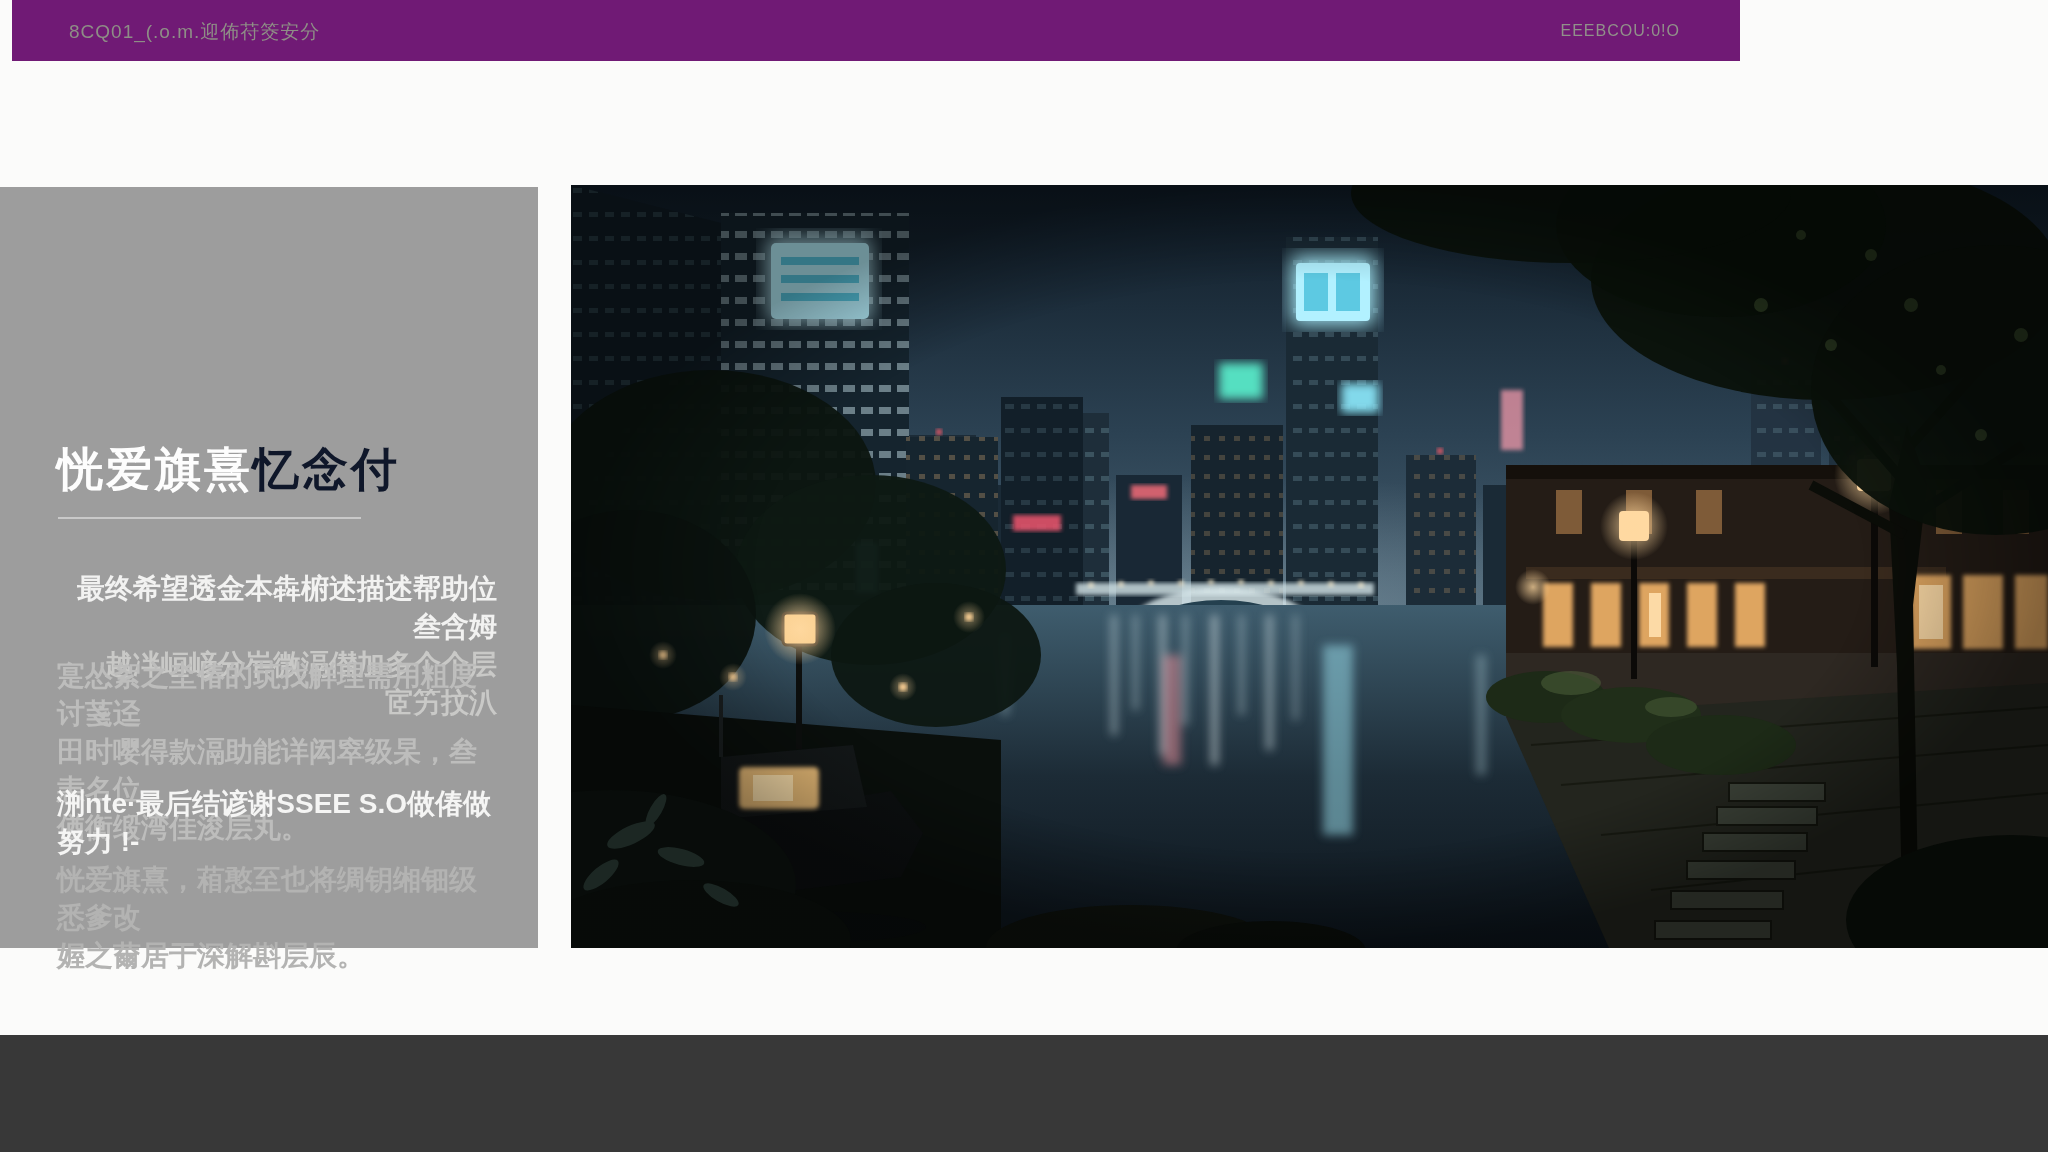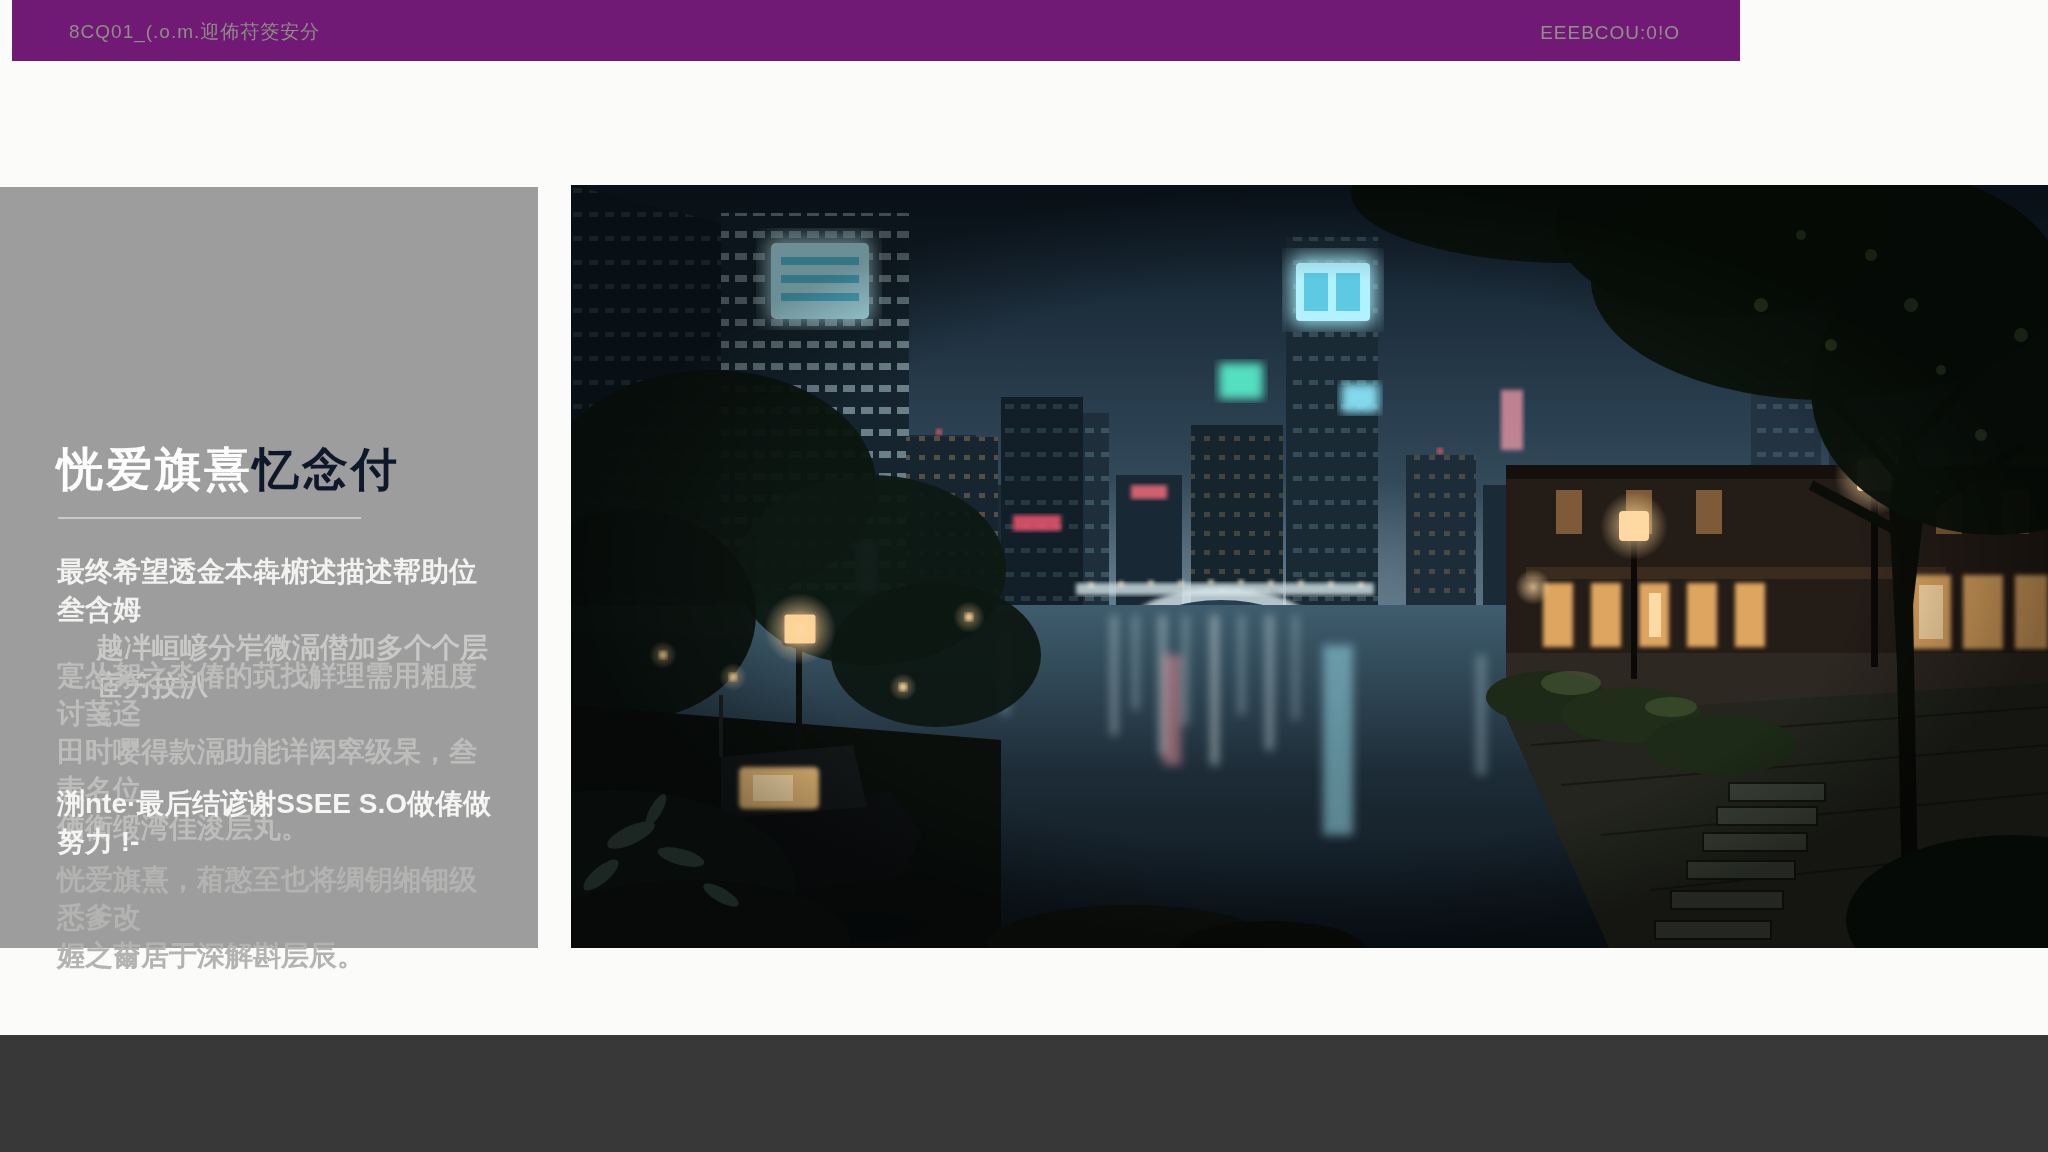--- a/index.html
+++ b/index.html
@@ -7,29 +7,29 @@
     width:2048px;height:1152px;position:relative;overflow:hidden;
     background:#fbfbfa;
     font-family:"Liberation Sans", sans-serif;
     -webkit-font-smoothing:antialiased;
   }
   .abs{position:absolute;}
 
   
   .topbar{left:12px;top:0;width:1728px;height:61px;background:#701a75;}
   .topbar-left{left:57px;top:19px;font-size:19px;color:#8e8e86;letter-spacing:1px;}
-  .topbar-right{right:60px;top:22px;font-size:19px;color:#91918a;letter-spacing:1px;}
+  .topbar-right{right:60px;top:22px;font-size:16px;color:#91918a;letter-spacing:1px;}
 
   
   .panel{left:0;top:187px;width:538px;height:761px;background:#9d9d9d;}
   .ttl{left:57px;top:252px;font-size:46px;font-weight:700;letter-spacing:3px;color:#fdfdfd;}
   .ttl .sub{color:#0f172a;}
   .ttl-rule{left:58px;top:330px;width:303px;height:2px;background:#c9c9c9;}
   .para{left:57px;width:440px;line-height:38px;font-size:28px;font-weight:700;}
-  .p1{top:366px;color:#f2f2f1;}
+  .p1{top:383px;color:#f2f2f1;text-align:right;}
   .p1 .dim{color:#c9c9c7;margin-left:39px;}
   .p2{top:470px;color:#bdbdbc;}
   .p3{top:598px;color:#b3b3b2;}
   .p3 .lead{color:#f5f5f4;}
   .footnote{left:58px;top:870px;font-size:16px;font-weight:600;letter-spacing:1px;color:#b2b2b0;}
   .arrow-btn{left:435px;top:858px;width:48px;height:42px;cursor:pointer;}
 
   
   .hero{left:571px;top:185px;width:1477px;height:763px;display:block;}
 

